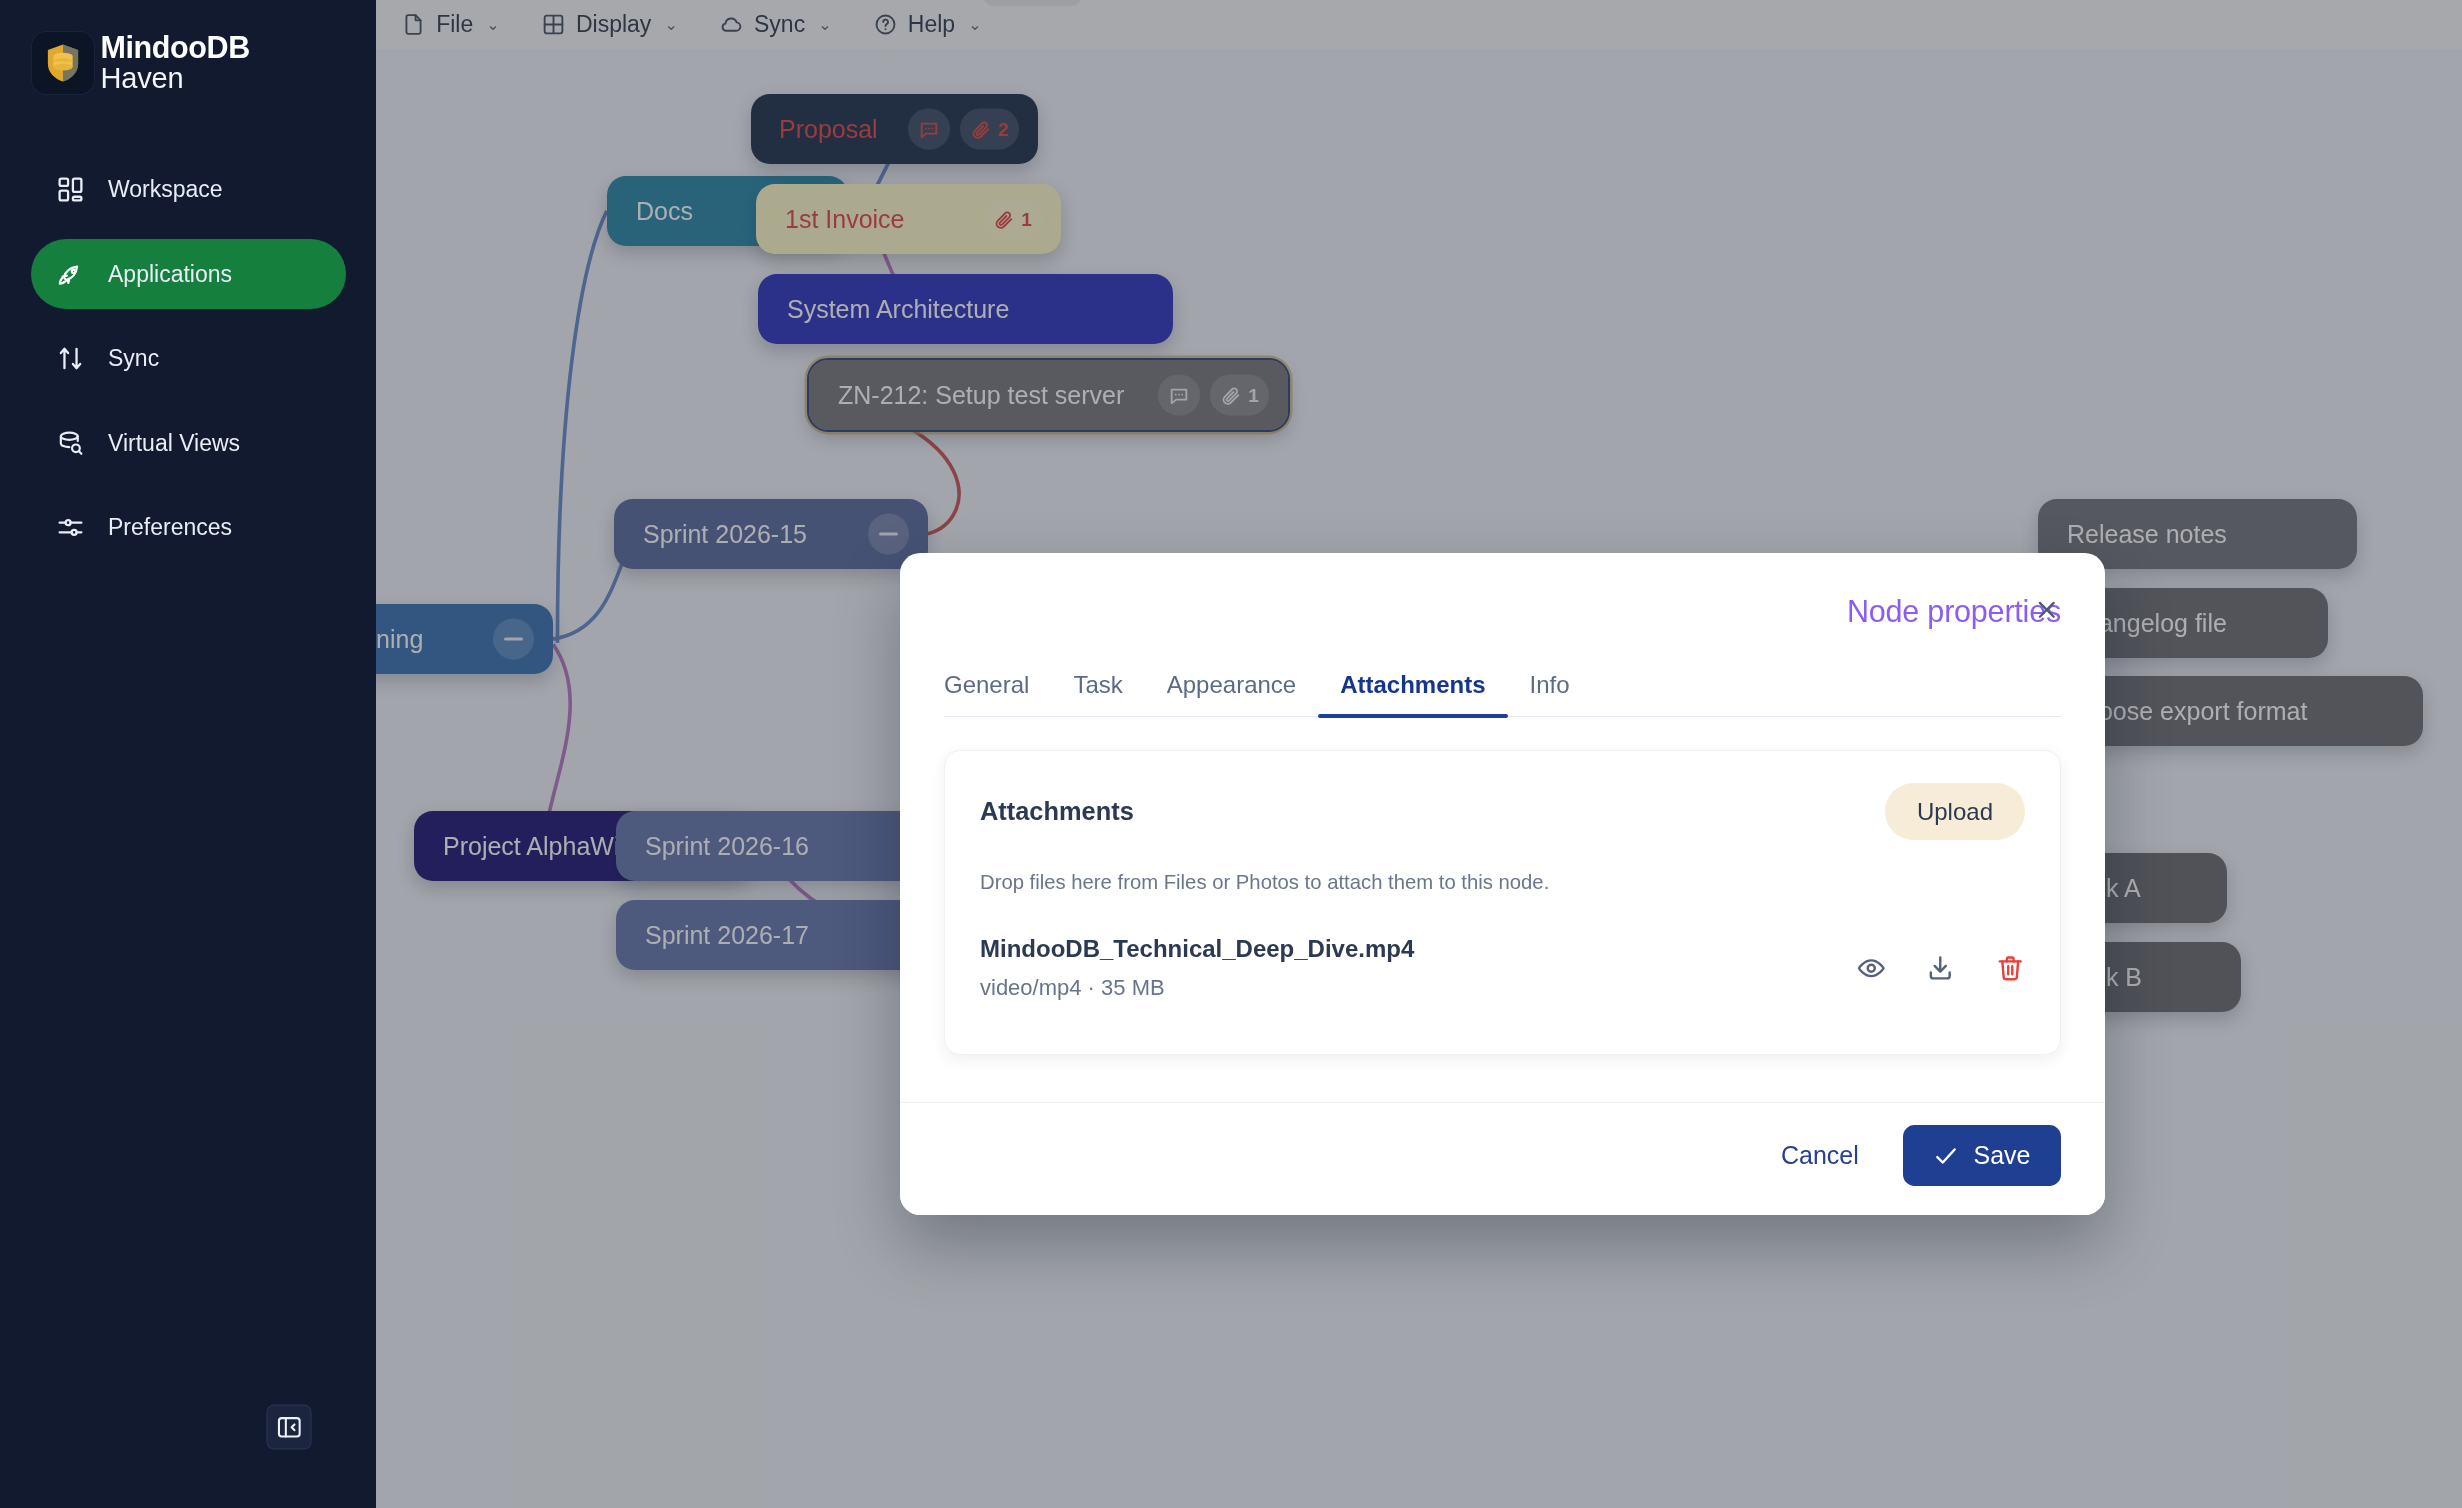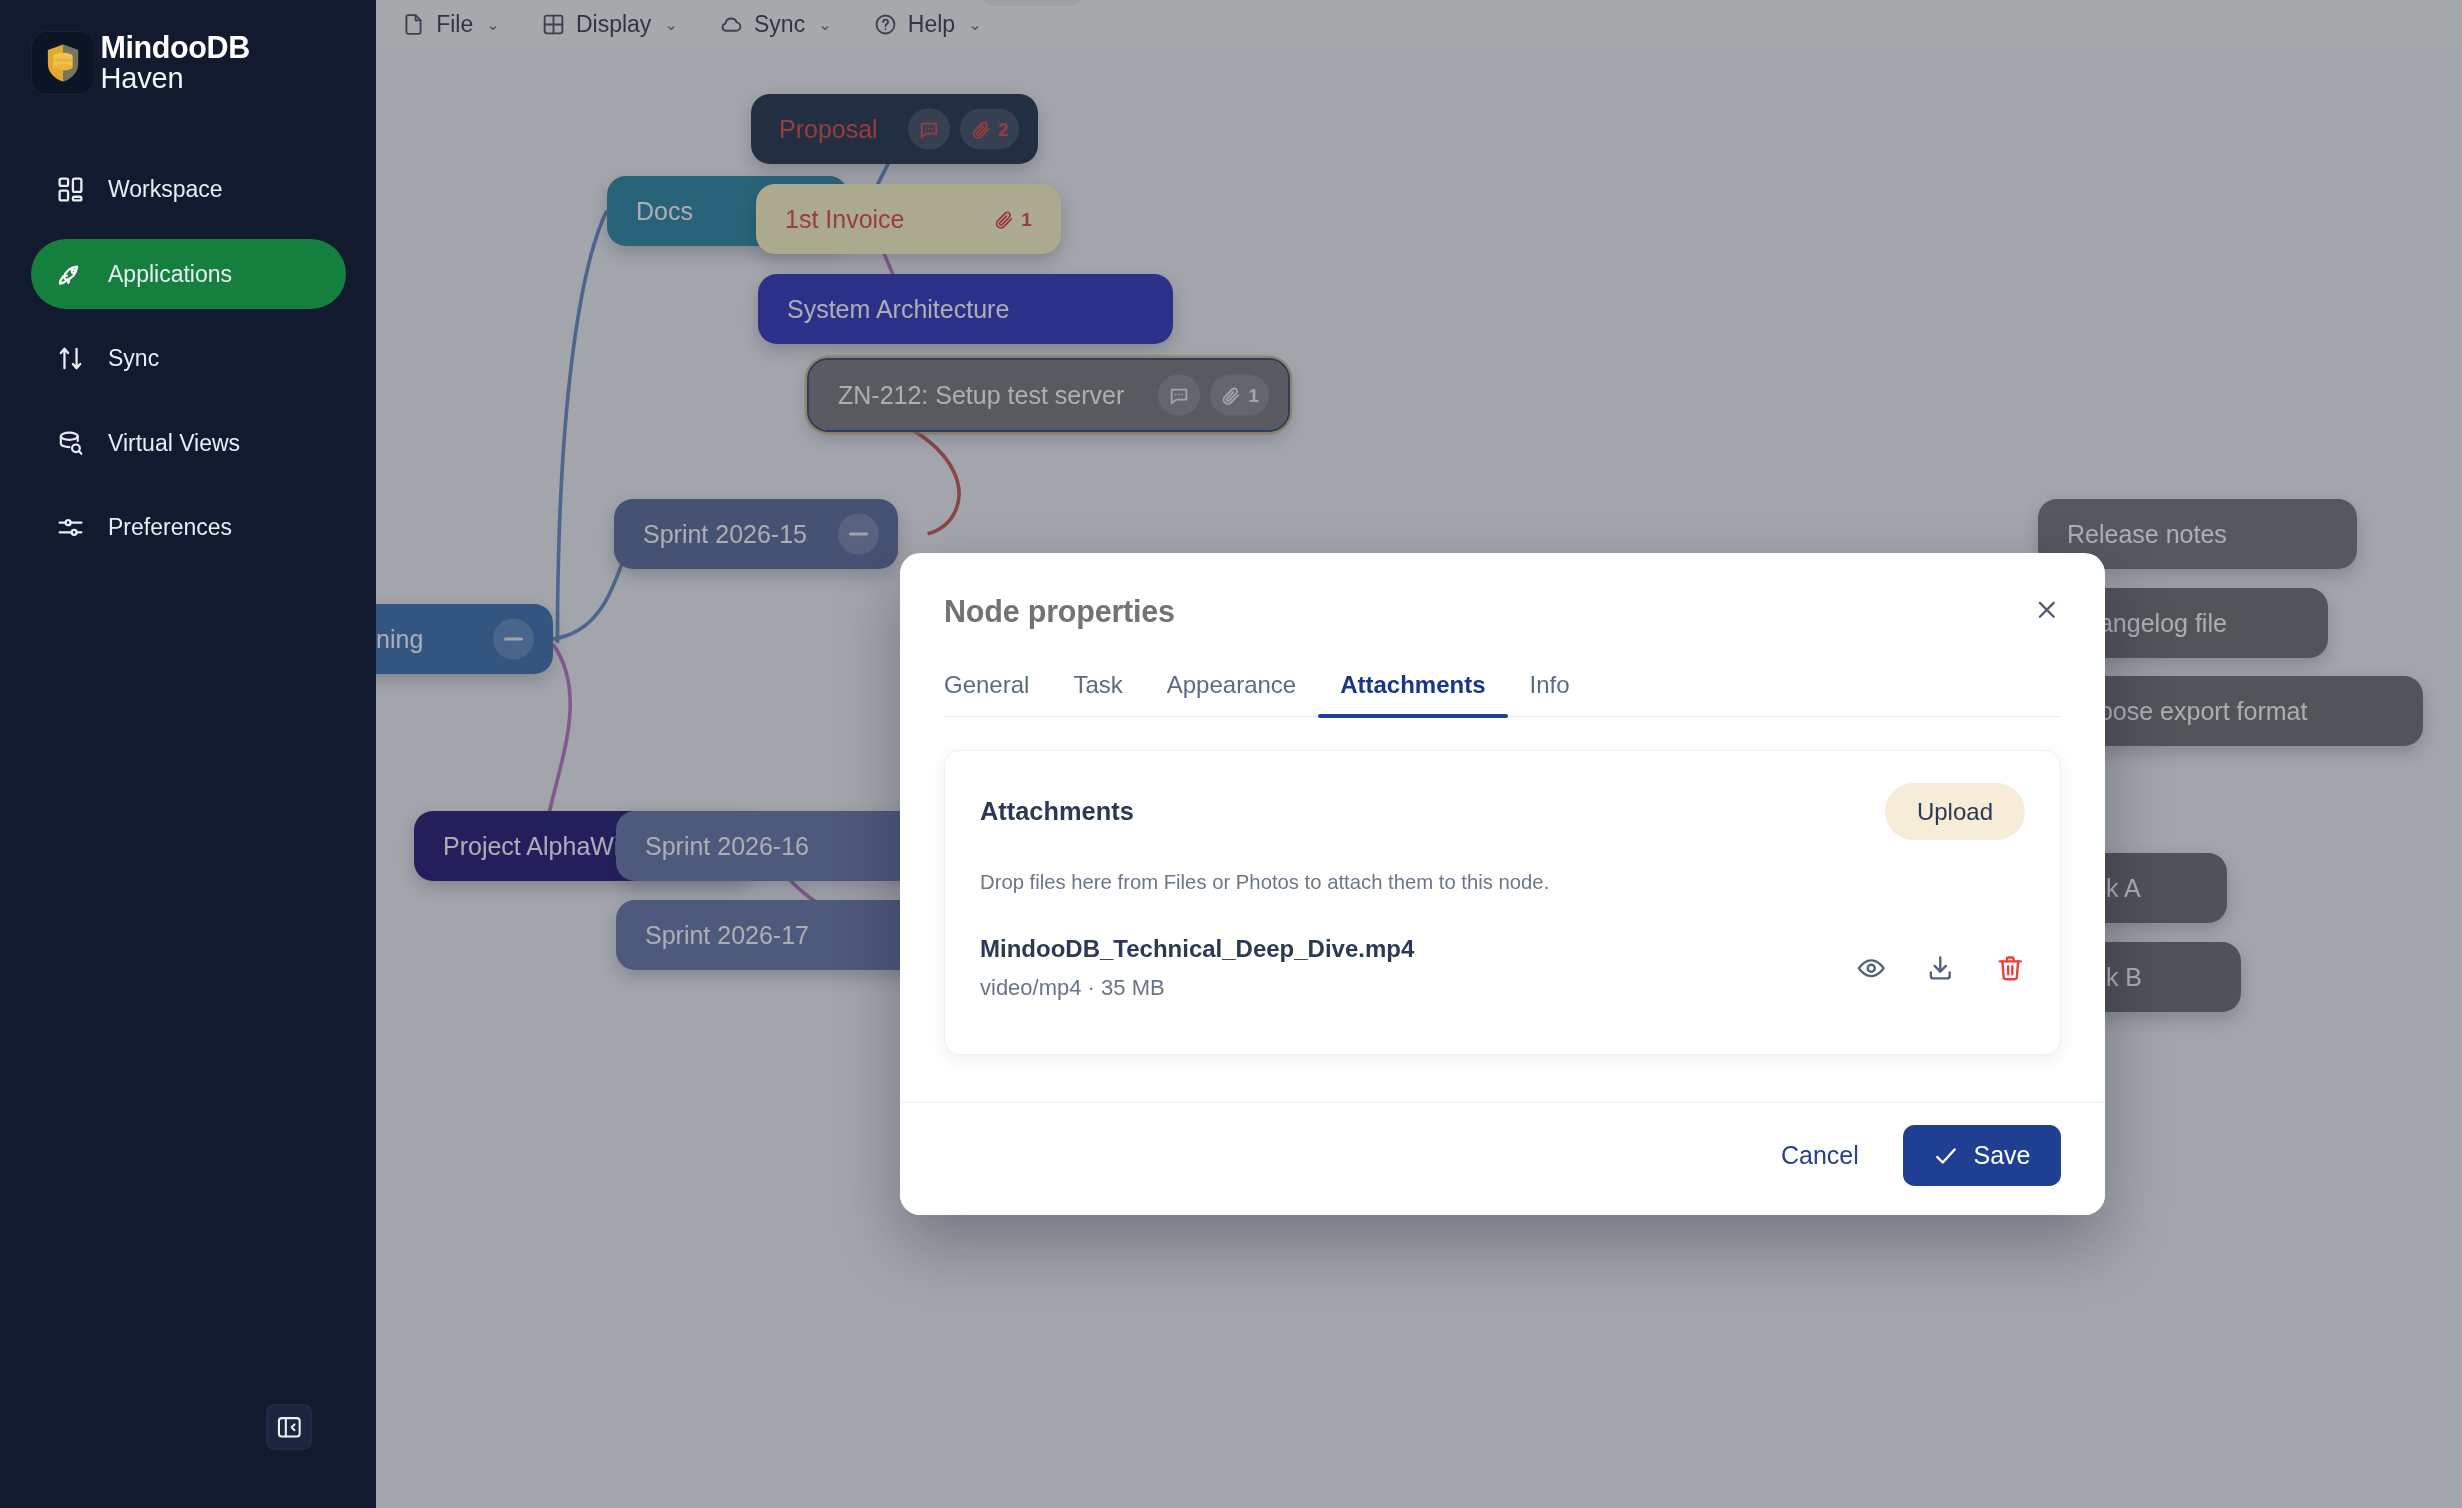--- a/index.html
+++ b/index.html
@@ -148,21 +148,21 @@
     border-radius: 20.3px;
     box-shadow: 0 29px 65px rgba(10,18,36,0.30);
     z-index: 40;
     display: flex; flex-direction: column;
     overflow: hidden;
   }
   #modal-head {
     position: relative;
     padding: 41px 44px 0 44px;
   }
-  #modal-title { font-size: 30.5px; font-weight: bold; color: #737373; letter-spacing: -0.2px; }
+  #modal-title { font-size: 30.5px; font-weight: normal; color: #8b5cf6; letter-spacing: -0.2px; text-align: right; }
   #modal-close {
     position: absolute; right: 38px; top: 36px;
     width: 41px; height: 41px;
     display: flex; align-items: center; justify-content: center;
     cursor: pointer;
   }
   #modal-close svg { width: 27.6px; height: 27.6px; display: block; }
 
   #tabs {
     display: flex; align-items: flex-end; gap: 0;
@@ -399,21 +399,21 @@
                   </svg>
                 </span>
                 <span class="badge" style="color: rgb(233, 238, 247);">
                   <svg viewBox="0 0 24 24" fill="none" stroke="currentColor" stroke-width="2" stroke-linecap="round" stroke-linejoin="round">
                     <path d="M20 11.5l-8.4 8.4a4.6 4.6 0 0 1-6.5-6.5l8.2-8.2a3.1 3.1 0 0 1 4.4 4.4l-8.2 8.2a1.6 1.6 0 0 1-2.2-2.2l7.4-7.4"></path>
                   </svg>
                   <em style="font-style:normal">1</em>
                 </span>
               </span>
             </div>
-            <div class="node" style="left: 238px; top: 450px; width: 284px; height: 70px; background: rgb(79, 97, 151);">
+            <div class="node" style="left: 238px; top: 450px; width: 314px; height: 70px; background: rgb(79, 97, 151);">
               <span class="label">Sprint 2026-15</span>
               <span class="collapse-dot">
                 <i></i>
               </span>
             </div>
             <div class="node" style="left: -161px; top: 555px; width: 338px; height: 70px; background: rgb(45, 104, 173);">
               <span class="label">Project planning</span>
               <span class="collapse-dot">
                 <i></i>
               </span>

